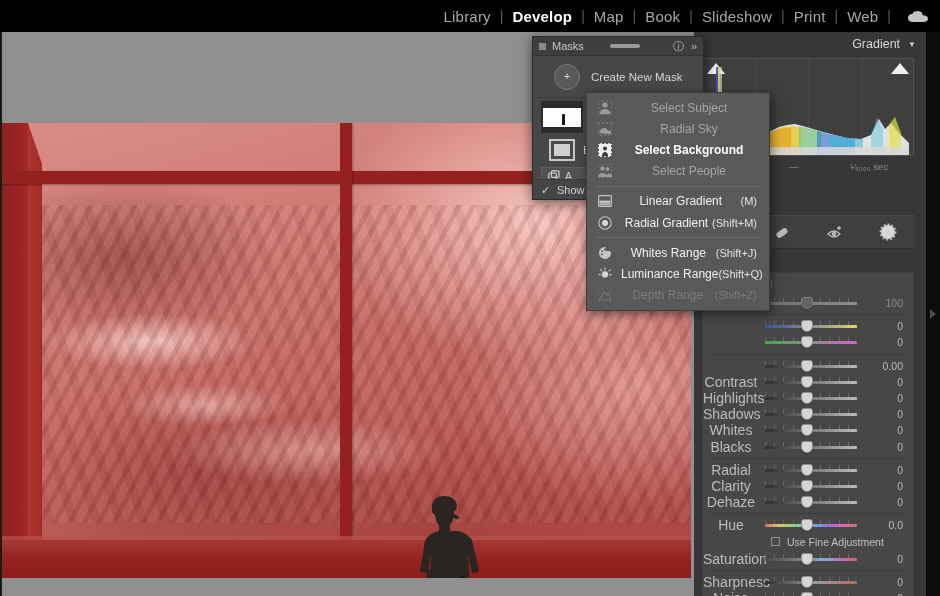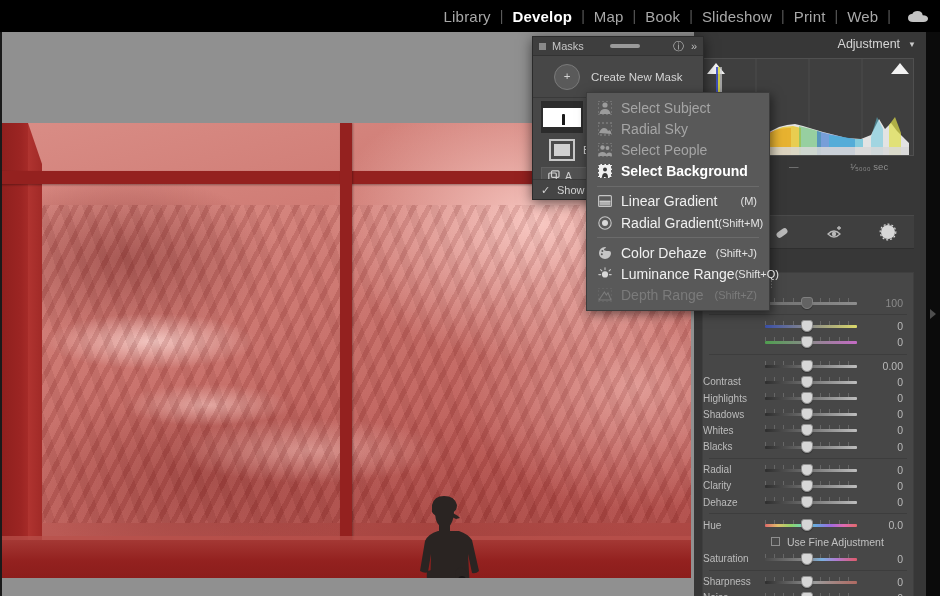--- a/index.html
+++ b/index.html
@@ -174,21 +174,21 @@
     position:absolute; left:586px; top:92px; width:184px;
     background:#595959; border:1px solid #3c3c3c;
     box-shadow: 2px 3px 10px rgba(0,0,0,.5);
     padding:4px 0; z-index:40;
   }
   .mi {
     display:flex; align-items:center; height:21.2px; padding:0 12px 0 10px;
   }
   .mi .ic { width:15px; height:15px; flex:0 0 auto; margin-right:9px;
             display:flex; align-items:center; justify-content:center; }
-  .mi .lbl { font-size:14px; color:#a5a5a5; white-space:nowrap; flex:1 1 auto; }
+  .mi .lbl { font-size:12px; color:#a5a5a5; white-space:nowrap; flex:1 1 auto;text-align:center; }
   .mi .key { font-size:11px; color:#a5a5a5; margin-left:auto; }
   .mi.bright .lbl { color:#f0f0f0; }
   .mi.bright .key { color:#e2e2e2; }
   .mi.on .lbl { color:#ffffff; font-weight:600; }
   .mi.disabled .lbl, .mi.disabled .key { color:#7b7b7b; }
   .mi-sep { height:1px; background:#6b6b6b; margin:4px 10px; }
 
   
   #right-panel {
     position:absolute; right:0; top:32px; width:246px; height:564px;
@@ -234,21 +234,21 @@
     position:absolute; left:8px; top:240px; width:212px; height:356px;
     background:#474747; border:1px solid #3f3f3f; border-bottom:none;
     overflow:hidden;
   }
   .prof-row { display:flex; align-items:center; height:22px; padding-left:18px; gap:8px; }
   .prof-row .pl { color:#c2c2c2; font-size:11px; }
   .prof-row .dots { color:#9a9a9a; font-size:9px; letter-spacing:1px; }
 
   .srow { display:flex; align-items:center; height:16.2px; }
   .srow .name {
-    width:62px; text-align:left; color:#bcbcbc; font-size:10px;
+    width:62px; text-align:center; color:#bcbcbc; font-size:14px;
     padding-right:6px; flex:0 0 auto; white-space:nowrap;
   }
   .srow .track {
     position:relative; width:92px; height:12px; flex:0 0 auto;
   }
   .srow .bar {
     position:absolute; left:0; top:5px; width:92px; height:3px;
     background:linear-gradient(90deg,#2e2e2e,#b9b9b9);
     border-radius:1px;
   }
@@ -356,21 +356,21 @@
           <path d="M8 112 q-5 8 -4 18 q1 8 7 9 q5 0 8 -6 q-8 0 -9 -8 q-1 -7 2 -13 z" fill="#8a9090"></path>
         </g>
       </svg>
     </div>
   </div>
 </div>
 <div id="left-edge"></div>
 
 <div id="right-panel">
   <div id="hist-head">
-    <span class="t">Adjustment</span>
+    <span class="t">Gradient</span>
     <span class="tri">▼</span>
   </div>
 
   <div id="histogram">
     <div class="clip-tri l"></div>
     <div class="clip-tri r"></div>
     <svg width="212" height="98" viewBox="0 0 212 98" style="position:absolute;left:0;top:0">
 
       <g stroke="#4c4c4c" stroke-width="1">
         <line x1="53" y1="0" x2="53" y2="98"></line>
@@ -659,45 +659,45 @@
     <div class="mi">
       <span class="ic">
         <svg width="14" height="14" viewBox="0 0 14 14">
           <path d="M1 11 q2-5 5-5 q3 0 4 3 q2-2 3 1 v2z" fill="#9c9c9c"></path>
           <rect x="0" y="1" width="14" height="12" fill="none" stroke="#8e8e8e" stroke-width="1" stroke-dasharray="2 2"></rect>
         </svg>
       </span>
       <span class="lbl">Radial Sky</span>
       <span class="key"></span>
     </div>
+    <div class="mi on">
+      <span class="ic">
+        <svg width="14" height="14" viewBox="0 0 14 14">
+          <rect x="0" y="0" width="14" height="14" fill="#efefef"></rect>
+          <path d="M4 13 q.3-4 3-4 q2.7 0 3 4z" fill="#3a3a3a"></path>
+          <circle cx="7" cy="5.5" r="2" fill="#3a3a3a"></circle>
+          <rect x="0" y="0" width="14" height="14" fill="none" stroke="#1f1f1f" stroke-width="1.4" stroke-dasharray="2.4 1.6"></rect>
+        </svg>
+      </span>
+      <span class="lbl">Select Background</span>
+      <span class="key"></span>
+    </div>
     <div class="mi">
       <span class="ic">
         <svg width="14" height="14" viewBox="0 0 14 14">
           <circle cx="4.5" cy="4.5" r="2.2" fill="#9c9c9c"></circle>
           <circle cx="9.5" cy="5" r="1.9" fill="#9c9c9c"></circle>
           <path d="M0 13 q.6-4 4.5-4 q3.9 0 4.5 4z" fill="#9c9c9c"></path>
           <path d="M7.5 13 q.5-3.5 4-3.5 q2.5 0 2.5 3.5z" fill="#9c9c9c"></path>
           <rect x="0" y="0" width="14" height="14" fill="none" stroke="#8e8e8e" stroke-width="1" stroke-dasharray="2 2"></rect>
         </svg>
       </span>
       <span class="lbl">Select People</span>
       <span class="key"></span>
     </div>
-    <div class="mi on">
-      <span class="ic">
-        <svg width="14" height="14" viewBox="0 0 14 14">
-          <rect x="0" y="0" width="14" height="14" fill="#efefef"></rect>
-          <path d="M4 13 q.3-4 3-4 q2.7 0 3 4z" fill="#3a3a3a"></path>
-          <circle cx="7" cy="5.5" r="2" fill="#3a3a3a"></circle>
-          <rect x="0" y="0" width="14" height="14" fill="none" stroke="#1f1f1f" stroke-width="1.4" stroke-dasharray="2.4 1.6"></rect>
-        </svg>
-      </span>
-      <span class="lbl">Select Background</span>
-      <span class="key"></span>
-    </div>
     <div class="mi-sep"></div>
     <div class="mi bright">
       <span class="ic">
         <svg width="14" height="14" viewBox="0 0 14 14">
           <rect x="0.6" y="1.6" width="12.8" height="10.8" rx="1" fill="none" stroke="#c6c6c6" stroke-width="1.1"></rect>
           <rect x="1.6" y="7.2" width="10.8" height="4.2" fill="#c6c6c6" opacity=".8"></rect>
           <line x1="1.6" y1="7.2" x2="12.4" y2="7.2" stroke="#e0e0e0" stroke-width="1"></line>
         </svg>
       </span>
       <span class="lbl">Linear Gradient</span>
@@ -716,21 +716,21 @@
     <div class="mi-sep"></div>
     <div class="mi bright">
       <span class="ic">
         <svg width="14" height="14" viewBox="0 0 14 14">
           <path d="M7 1 a6 6 0 1 0 6 6 q0 -2 -2 -2 h-2 q-2 0 -2 -1.6 q0 -1.2 1 -1.6 q0 -.8 -1 -.8z" fill="#c6c6c6"></path>
           <circle cx="4.4" cy="5" r="1" fill="#595959"></circle>
           <circle cx="7" cy="3.6" r="1" fill="#595959"></circle>
           <circle cx="3.8" cy="8.2" r="1" fill="#595959"></circle>
         </svg>
       </span>
-      <span class="lbl">Color Dehaze</span>
+      <span class="lbl">Whites Range</span>
       <span class="key">(Shift+J)</span>
     </div>
     <div class="mi bright">
       <span class="ic">
         <svg width="14" height="14" viewBox="0 0 14 14">
           <circle cx="7" cy="7.4" r="3.1" fill="#d8d8d8"></circle>
           <g stroke="#c6c6c6" stroke-width="1.1" stroke-linecap="round">
             <path d="M7 .8 v1.8"></path>
             <path d="M12.4 2.6 l-1.3 1.3"></path>
             <path d="M13.2 7.6 h-1.8"></path>

